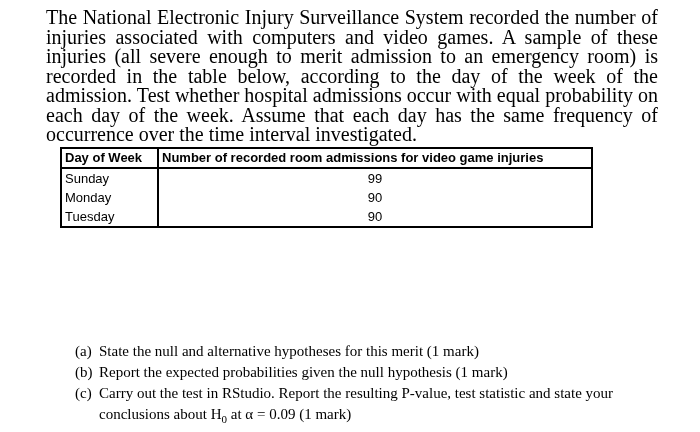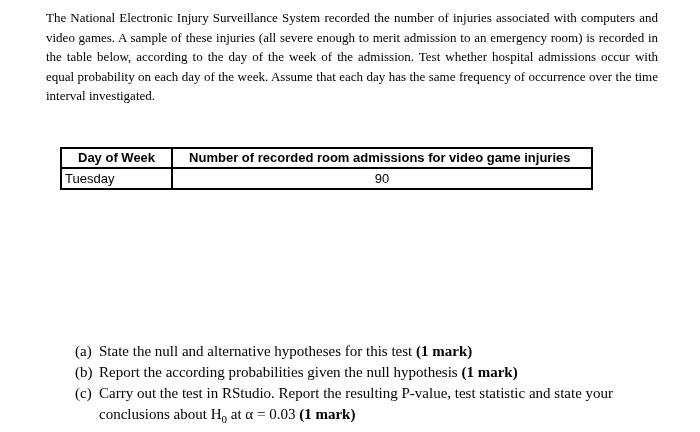--- a/index.html
+++ b/index.html
@@ -15,40 +15,40 @@
     overflow: hidden;
   }
   .page { position: absolute; inset: 0; }
 
   
   .intro {
     position: absolute;
     left: 46px;
     top: 8px;
     width: 612px;
-    font-size: 13px;
+    font-size: 20px;
     line-height: 19.5px;
     text-align: justify;
   }
 
   
   .data-table {
     position: absolute;
     left: 60px;
     top: 147px;
     width: 533px;
     border-collapse: collapse;
     border: 2px solid #000000;
     font-family: "Liberation Sans", sans-serif;
     font-size: 13px;
   }
   .data-table th {
     font-weight: bold;
     text-align: left;
-    padding: 1px 16px;
+    padding: 1px 3px;
     border-bottom: 2px solid #000000;
     white-space: nowrap;
     line-height: 16px;
   }
   .data-table th.col-day,
   .data-table td.cell-day {
     border-right: 2px solid #000000;
     width: 97px;
   }
   .data-table td {
@@ -64,57 +64,65 @@
     position: absolute;
     left: 75px;
     top: 341px;
     width: 584px;
     font-size: 15px;
     line-height: 21px;
   }
   .question { display: flex; }
   .q-label { flex: 0 0 24px; }
   .q-text { flex: 1 1 auto; }
-  .q-text b { font-weight: 700; }
+  .q-text b { font-weight: 400; }
   .q-text sub { font-size: 11px; vertical-align: sub; line-height: 0; }
 </style>
 </head>
 <body>
 
 <div class="page">
 
   <p class="intro">The National Electronic Injury Surveillance System recorded the number of injuries associated with computers and video games. A sample of these injuries (all severe enough to merit admission to an emergency room) is recorded in the table below, according to the day of the week of the admission. Test whether hospital admissions occur with equal probability on each day of the week. Assume that each day has the same frequency of occurrence over the time interval investigated.</p>
 
   <table class="data-table">
     <thead>
       <tr>
         <th class="col-day">Day of Week</th>
         <th>Number of recorded room admissions for video game injuries</th>
       </tr>
     </thead>
     <tbody>
       <tr>
+        <td class="cell-day">Sunday</td>
+        <td class="cell-count">99</td>
+      </tr>
+      <tr>
+        <td class="cell-day">Monday</td>
+        <td class="cell-count">90</td>
+      </tr>
+      <tr>
         <td class="cell-day">Tuesday</td>
         <td class="cell-count">90</td>
       </tr>
     </tbody>
   </table>
 
   <div class="questions">
 
     <div class="question">
       <span class="q-label">(a)</span>
-      <span class="q-text"><span>State the null and alternative hypotheses for this test </span><b>(1 mark)</b></span>
+      <span class="q-text"><span>State the null and alternative hypotheses for this merit </span><b>(1 mark)</b></span>
     </div>
 
     <div class="question">
       <span class="q-label">(b)</span>
-      <span class="q-text"><span>Report the according probabilities given the null hypothesis </span><b>(1 mark)</b></span>
+      <span class="q-text"><span>Report the expected probabilities given the null hypothesis </span><b>(1 mark)</b></span>
     </div>
 
     <div class="question">
       <span class="q-label">(c)</span>
-      <span class="q-text"><span>Carry out the test in RStudio. Report the resulting P-value, test statistic and state your conclusions about H</span><sub>0</sub><span> at α = 0.03 </span><b>(1 mark)</b></span>
+      <span class="q-text"><span>Carry out the test in RStudio. Report the resulting P-value, test statistic and state your conclusions about H</span><sub>0</sub><span> at α = 0.09 </span><b>(1 mark)</b></span>
     </div>
 
   </div>
 
 </div>
 
 </body></html>

